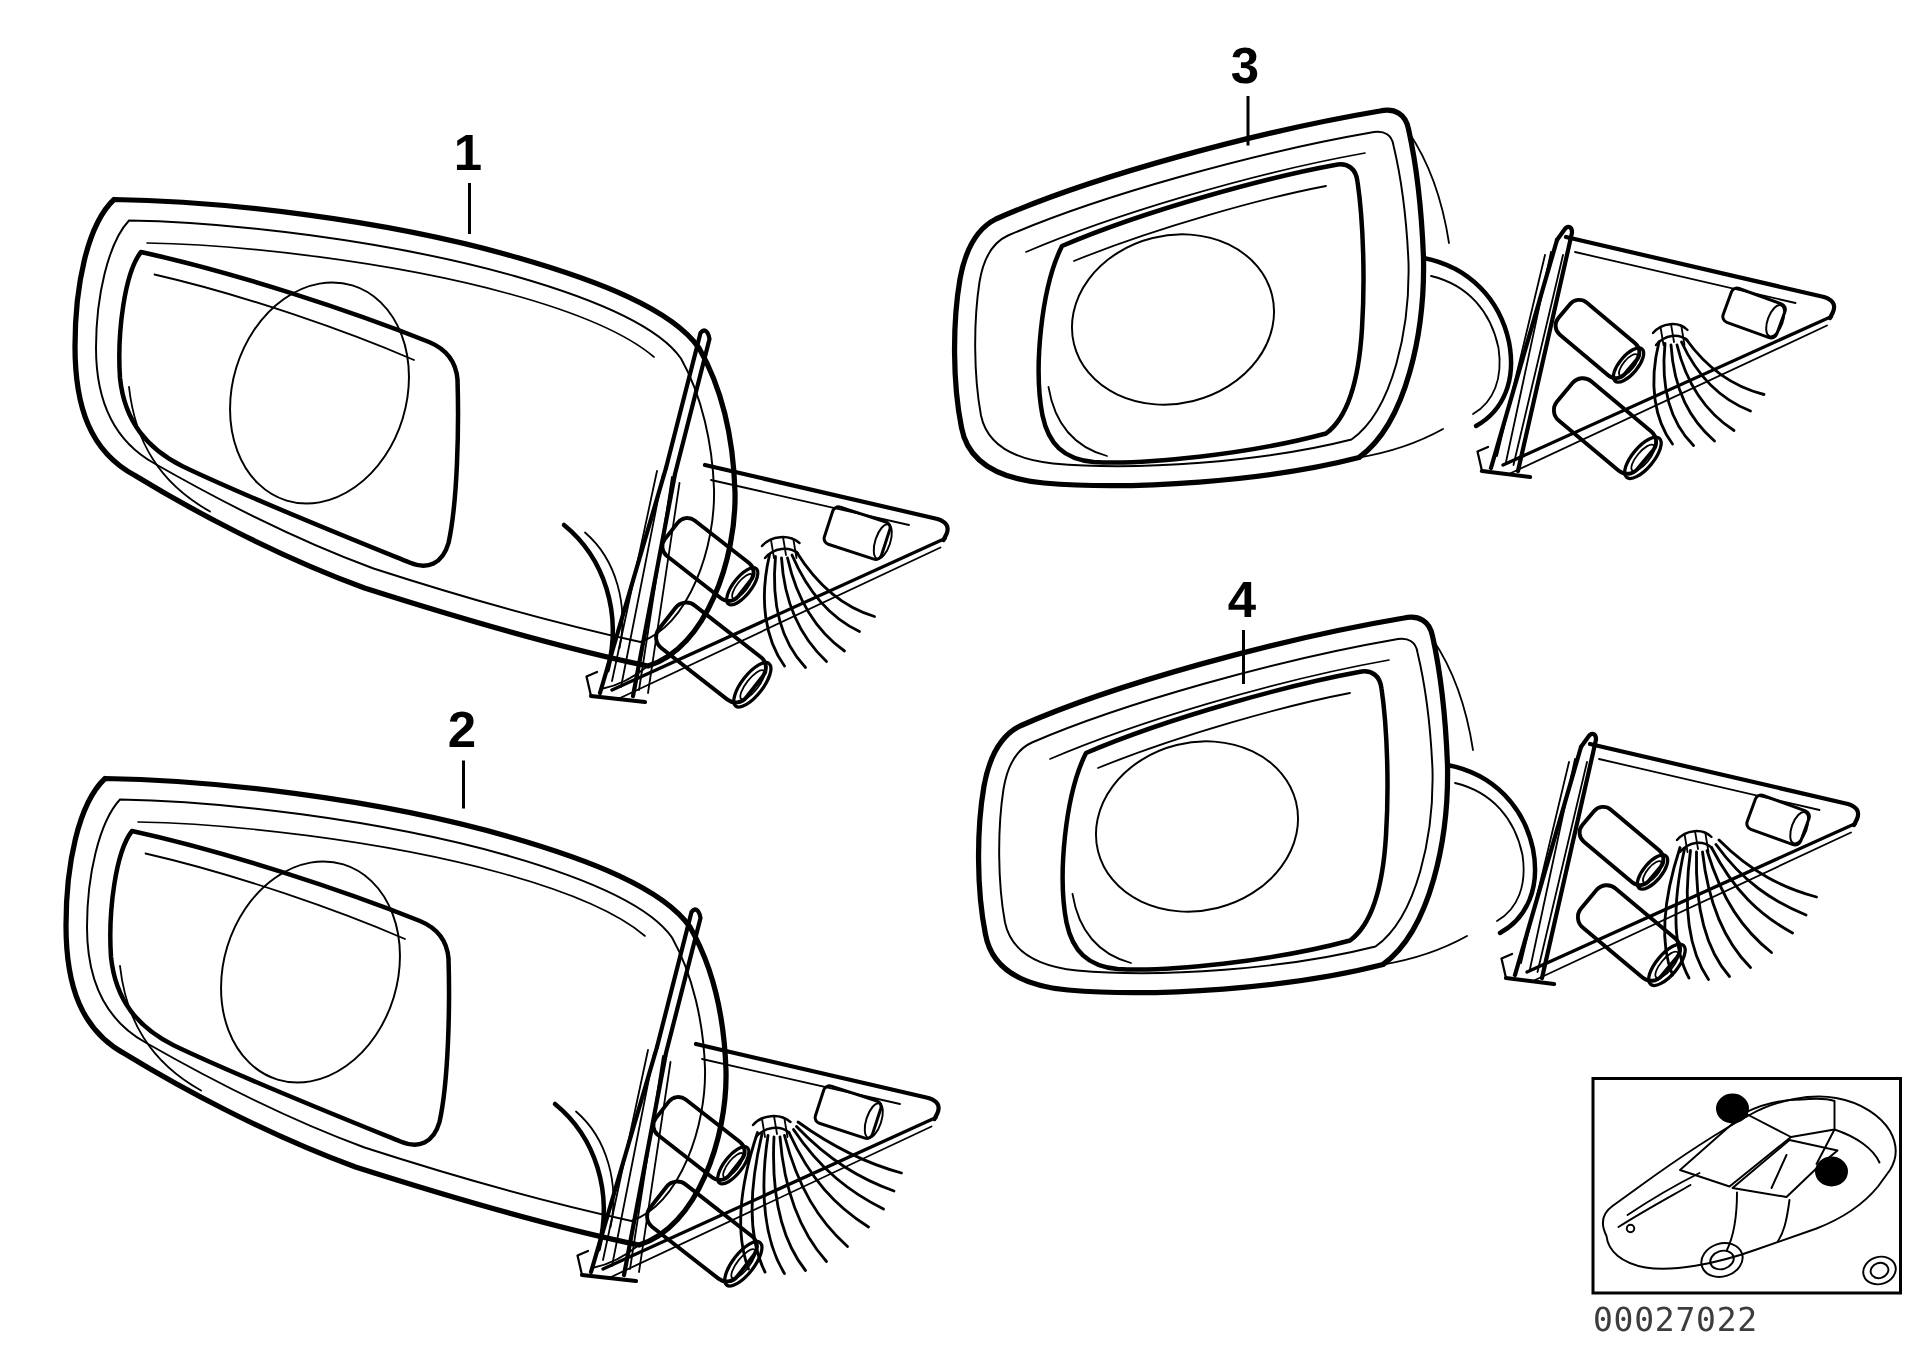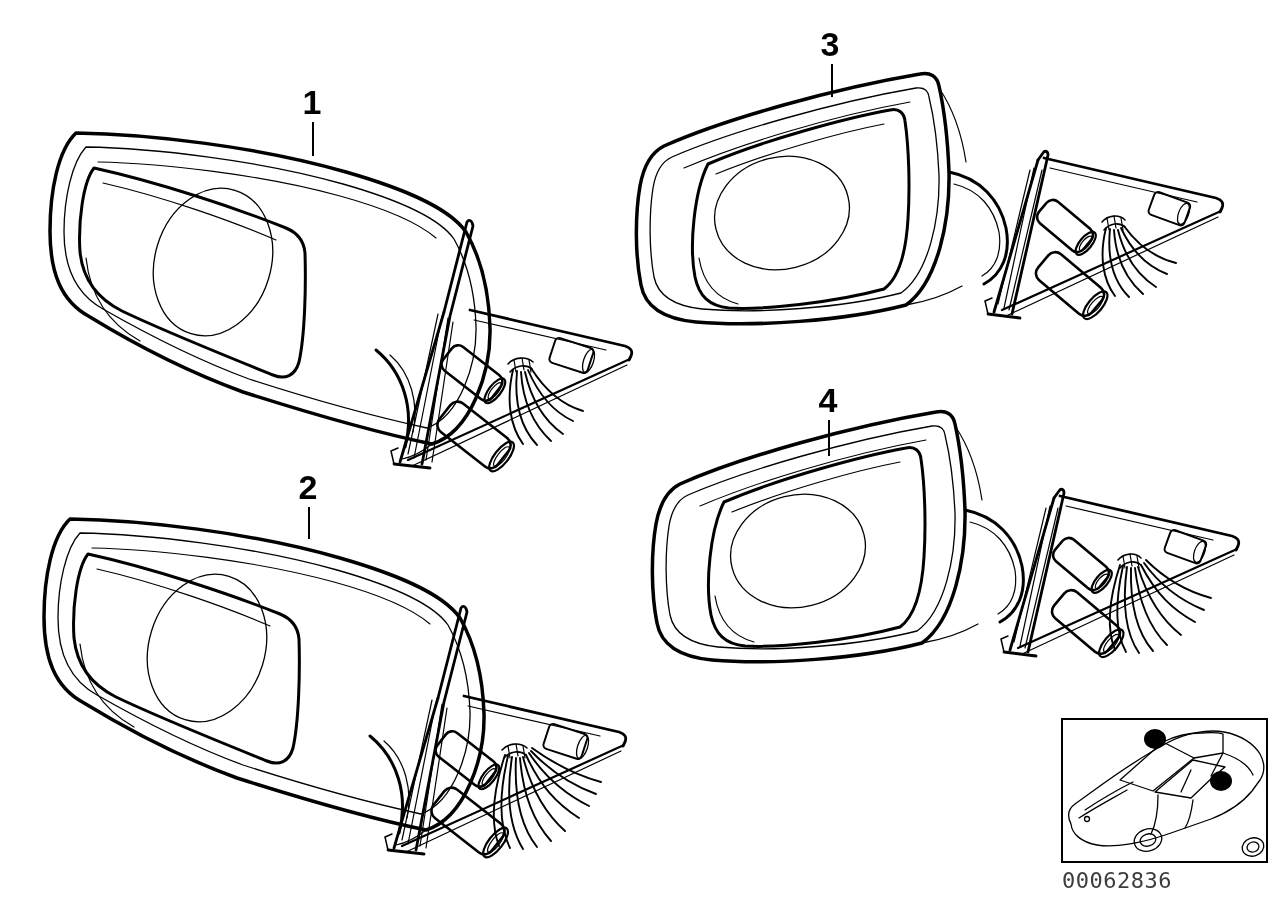--- a/index.html
+++ b/index.html
@@ -243,15 +243,15 @@
         <ellipse cx="85" cy="120" rx="8" ry="6" transform="rotate(-18 85 120)"></ellipse>
         <ellipse cx="190" cy="127" rx="11" ry="9" transform="rotate(-18 190 127)"></ellipse>
         <ellipse cx="190" cy="127" rx="6" ry="5" transform="rotate(-18 190 127)"></ellipse>
       </g>
 
       <ellipse cx="92" cy="19" rx="11" ry="10" fill="#000000"></ellipse>
       <ellipse cx="158" cy="61" rx="11" ry="10" fill="#000000"></ellipse>
     </svg>
   </div>
 
-  <div class="part-number">00062836</div>
+  <div class="part-number">00027022</div>
 
 </div>
 
 </body></html>

